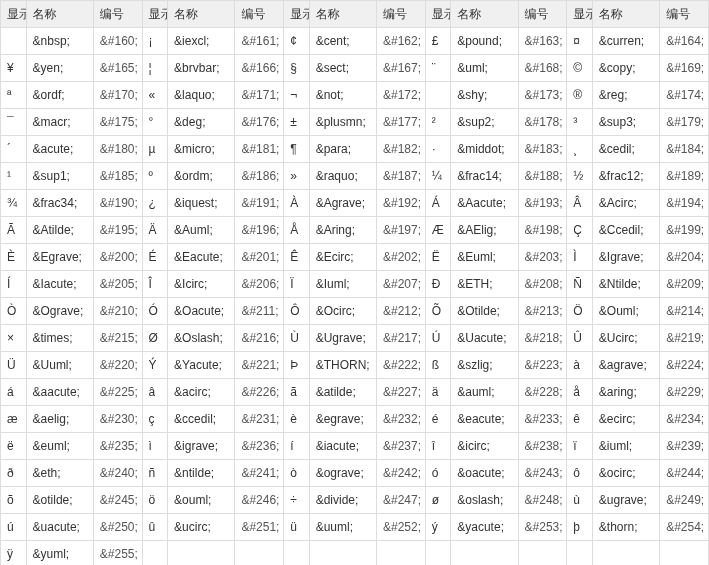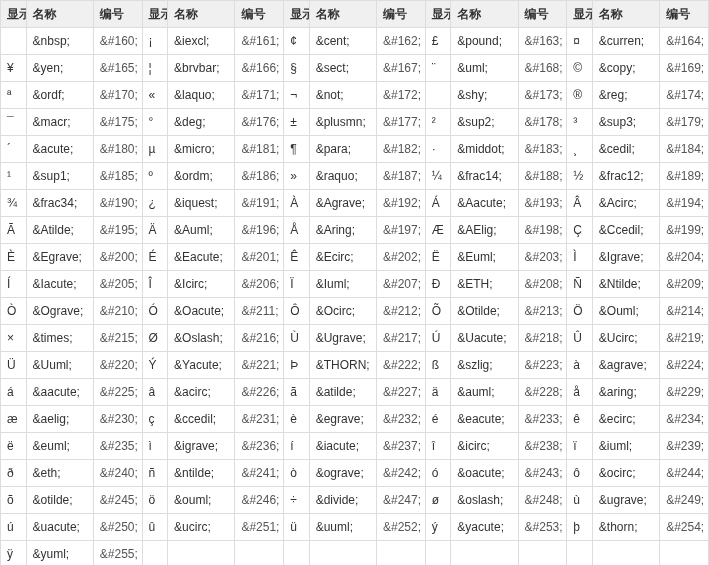--- a/index.html
+++ b/index.html
@@ -19,21 +19,21 @@
     border: 1px solid #ddd;
     text-align: left;
     vertical-align: middle;
     padding: 4px 6px;
     height: 18px;
     overflow: hidden;
     white-space: nowrap;
   }
   th {
     background: #f0f0f0;
-    font-weight: bold;
+    font-weight: normal;
     color: #333;
     font-size: 12px;
   }
   .c-g { width: 22px; }
   .c-n { width: 58px; }
   .c-c { width: 42px; }
   td.code { color: #555; }
 </style>
 </head>
 <body>

